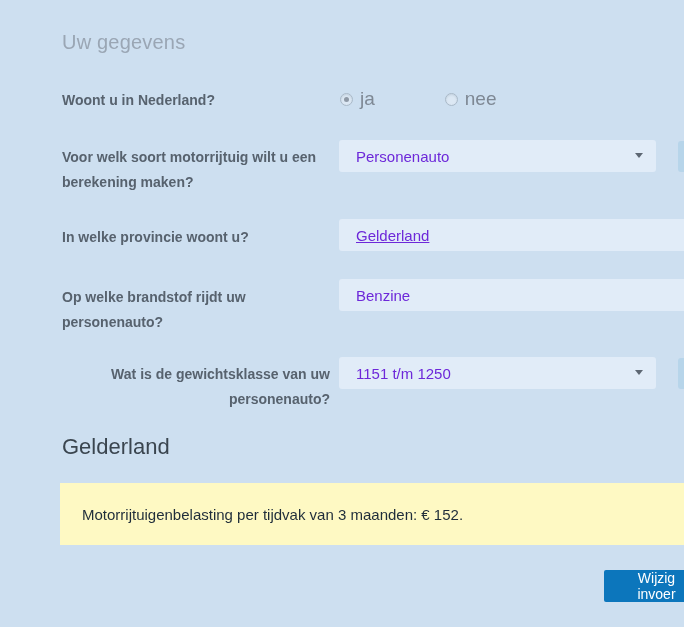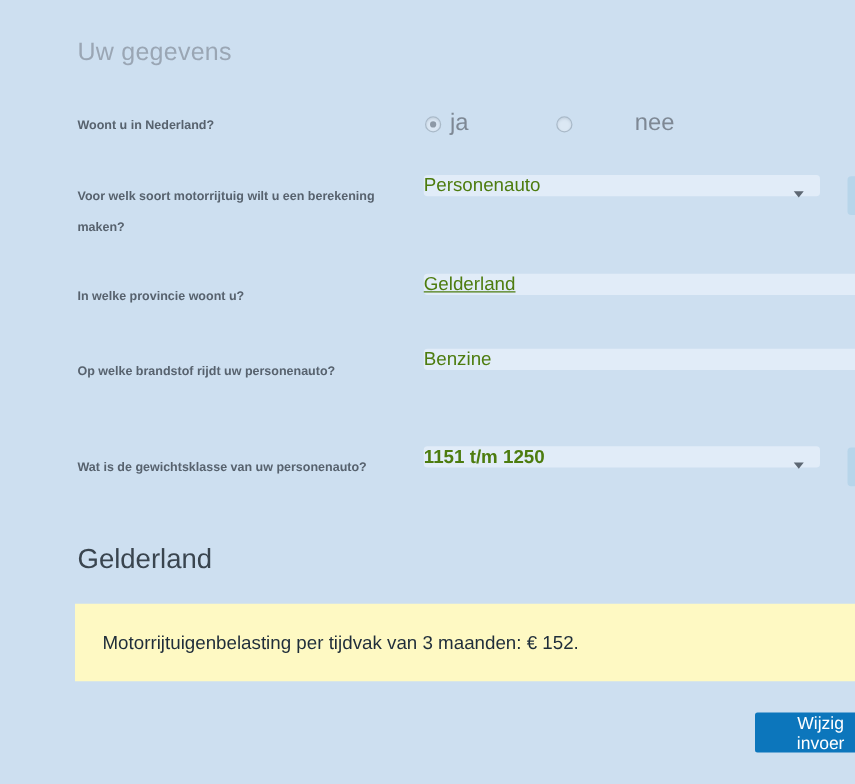--- a/index.html
+++ b/index.html
@@ -10,45 +10,45 @@
     overflow:hidden;
   }
   .stage{position:relative;width:684px;height:627px;background:#cddff0;margin-left:44px;}
 
   .section-title{
     position:absolute;left:18px;top:31px;
     font-size:20px;color:#9aa6b4;letter-spacing:.2px;
   }
   .q-label{
     position:absolute;left:18px;width:268px;
-    font-size:10px;font-weight:bold;color:#57626e;line-height:25px;
+    font-size:14px;font-weight:bold;color:#57626e;line-height:25px;
   }
   
   .radio-group{position:absolute;left:296px;top:88px;display:flex;align-items:center;}
   .radio-opt{display:flex;align-items:center;cursor:default;}
-  .radio-opt + .radio-opt{margin-left:70px;gap:43px;}
+  .radio-opt + .radio-opt{margin-left:70px;}
   .radio-circle{
     width:11px;height:11px;border-radius:50%;
     border:1px solid #a9b9c8;background:#dce8f4;
     display:inline-block;position:relative;
     box-shadow:inset 0 1px 2px rgba(120,140,160,.25);
   }
   .radio-circle.selected::after{
     content:"";position:absolute;left:3px;top:3px;width:5px;height:5px;
     border-radius:50%;background:#8e99a6;
   }
   .radio-label{margin-left:7px;font-size:19px;color:#7e8894;}
 
   
   .dropdown{
-    position:absolute;left:295px;height:17px;
+    position:absolute;left:295px;height:32px;
     background:#e1ecf8;border-radius:3px;
     display:flex;align-items:center;
-    box-sizing:border-box;
-    font-size:15px;color:#4d7c0f;
+    padding-left:17px;box-sizing:border-box;
+    font-size:15px;color:#6d28d9;
     cursor:pointer;
   }
   .dropdown .caret{
     position:absolute;right:13px;top:13px;
     width:0;height:0;
     border-left:4px solid transparent;border-right:4px solid transparent;
     border-top:5px solid #5d6773;
   }
   .dd-wide{width:370px;}
   .dd-narrow{width:317px;}
@@ -116,22 +116,22 @@
     <span>Gelderland</span>
     <span class="caret"></span>
   </div>
 
   <div class="q-label" style="top:285px;">Op welke brandstof rijdt uw personenauto?</div>
   <div class="dropdown dd-wide" style="top:279px;">
     <span>Benzine</span>
     <span class="caret"></span>
   </div>
 
-  <div class="q-label" style="top:362px;">Wat is de gewichtsklasse van uw personenauto?</div>
-  <div class="dropdown dd-narrow" style="top:357px;font-weight:bold;">
+  <div class="q-label" style="top:362px;text-align:right;">Wat is de gewichtsklasse van uw personenauto?</div>
+  <div class="dropdown dd-narrow" style="top:357px;">
     <span>1151 t/m 1250</span>
     <span class="caret"></span>
   </div>
   <button class="help-btn" style="top:358px;">
     <span>?</span>
   </button>
 
   <div class="result-title">Gelderland</div>
   <div class="result-box">
     <span class="result-text">Motorrijtuigenbelasting per tijdvak van 3 maanden: € 152.</span>

